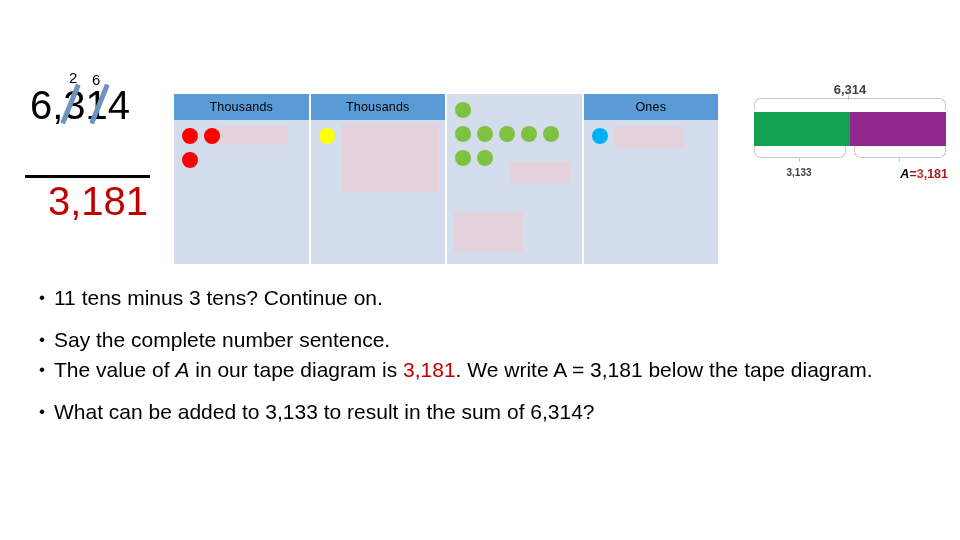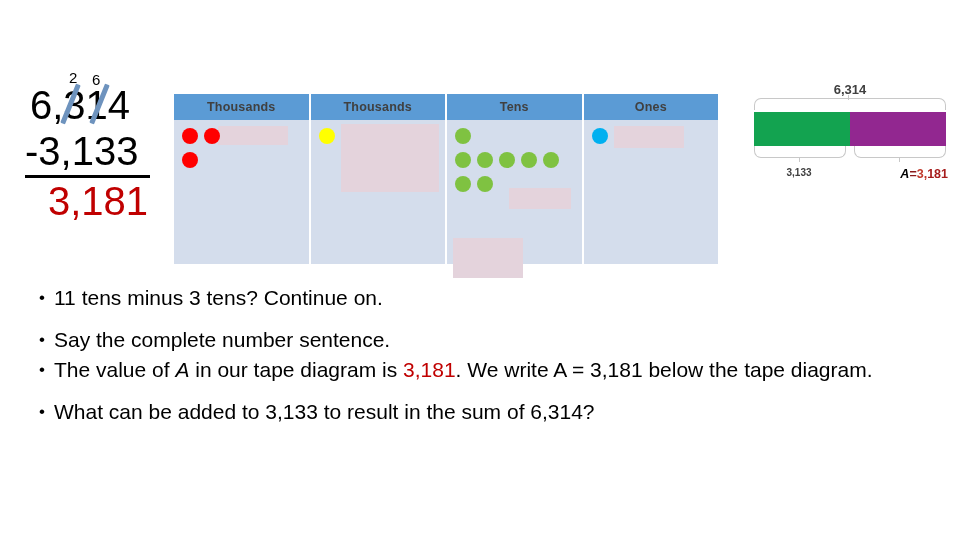--- a/index.html
+++ b/index.html
@@ -110,23 +110,23 @@
   }
   .pv-col {
     flex: 1;
     display: flex;
     flex-direction: column;
     min-width: 0;
   }
   .pv-head {
     height: 26px;
     background: #5B9BD5;
-    color: #404040;
+    color: #000000;
     font-size: 12.5px;
-    font-weight: bold;
+    font-weight: normal;
     display: flex;
     align-items: center;
     justify-content: center;
     letter-spacing: 0.2px;
   }
   .pv-body {
     flex: 1;
     background: #D4DDEC;
     position: relative;
     padding: 8px 0 0 8px;
@@ -301,21 +301,20 @@
 
 <div id="slide">
 
 
   <div id="subtraction">
     <span class="regroup" id="regroup-2">2</span>
     <span class="regroup" id="regroup-11">6</span>
     <span class="minuend-line">6,314</span>
     <span class="slash" id="slash-1"></span>
     <span class="slash" id="slash-2"></span>
-    <span class="subtrahend-line">-3,133</span>
     <span id="sub-rule"></span>
     <span class="difference-line">3,181</span>
   </div>
 
   <div id="pv-chart">
 
     <div class="pv-col">
       <div class="pv-head">Thousands</div>
       <div class="pv-body">
         <div class="pink-rect" id="pink-thousands"></div>
@@ -333,21 +332,20 @@
       <div class="pv-head">Thousands</div>
       <div class="pv-body">
         <div class="pink-rect" id="pink-hundreds"></div>
         <div class="dot-row">
           <span class="dot yellow"></span>
         </div>
       </div>
     </div>
 
     <div class="pv-col">
-      <div class="pv-head">Tens</div>
       <div class="pv-body">
         <div class="pink-rect" id="pink-tens-a"></div>
         <div class="pink-rect" id="pink-tens-b"></div>
         <div class="dot-row">
           <span class="dot green"></span>
         </div>
         <div class="dot-row">
           <span class="dot green"></span>
           <span class="dot green"></span>
           <span class="dot green"></span>

